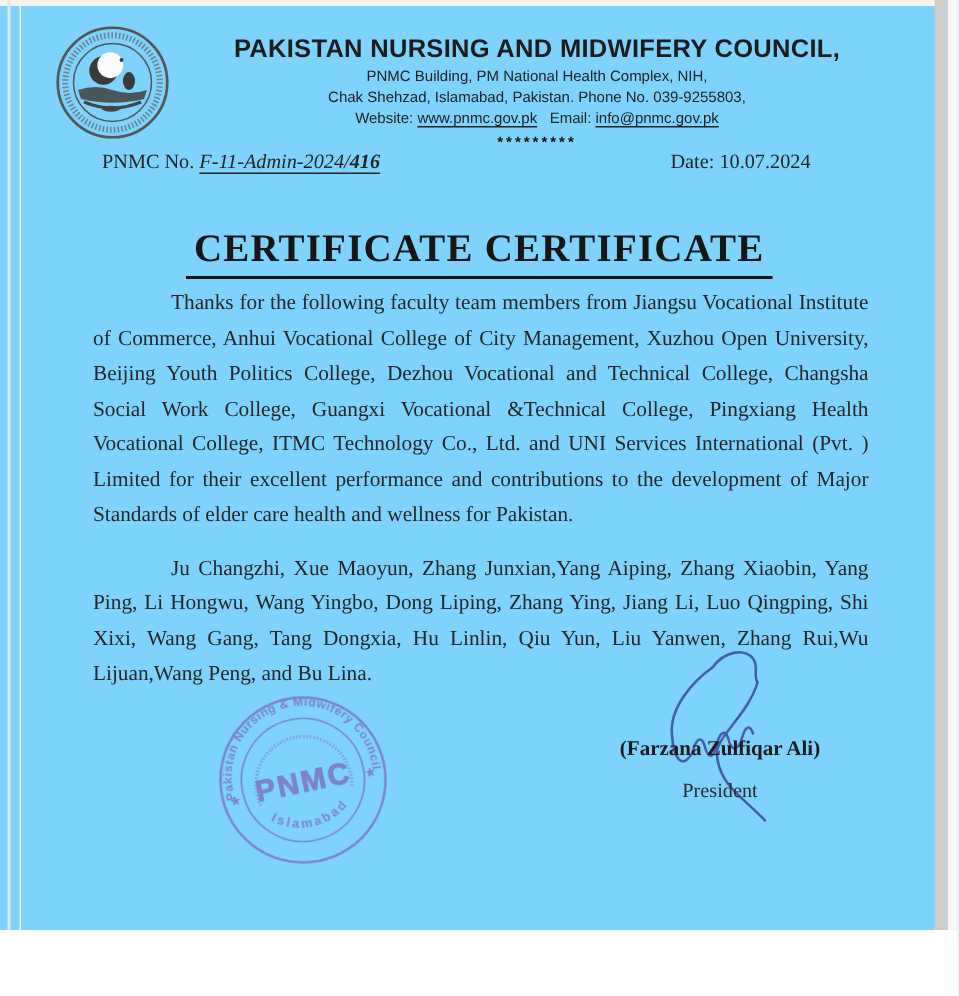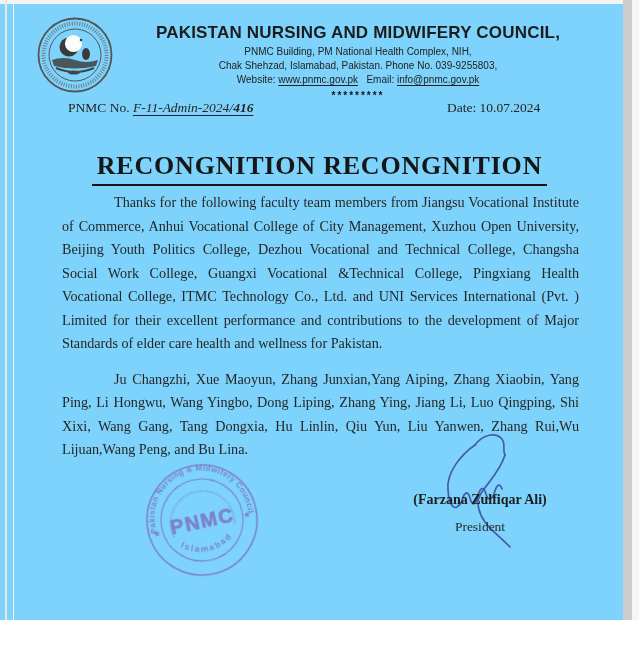--- a/index.html
+++ b/index.html
@@ -89,21 +89,21 @@
     <div class="addr">PNMC Building, PM National Health Complex, NIH,</div>
     <div class="addr">Chak Shehzad, Islamabad, Pakistan. Phone No. 039-9255803,</div>
     <div class="addr"><span>Website: </span><span class="u">www.pnmc.gov.pk</span><span>&nbsp;&nbsp;&nbsp;</span><span>Email: </span><span class="u">info@pnmc.gov.pk</span></div>
     <div class="stars">*********</div>
   </div>
 
   <div class="ref-left"><span>PNMC No. </span><span class="ref-num"><span>F-11-Admin-2024/</span><span class="ref-bold">416</span></span></div>
   <div class="date">Date: 10.07.2024</div>
 
   <div class="title-row">
-    <span>RECONGNITION RECONGNITION</span>
+    <span>CERTIFICATE CERTIFICATE</span>
   </div>
 
   <div class="body-text">
     <p class="para">Thanks for the following faculty team members from Jiangsu Vocational Institute of Commerce, Anhui Vocational College of City Management, Xuzhou Open University, Beijing Youth Politics College, Dezhou Vocational and Technical College, Changsha Social Work College, Guangxi Vocational &amp;Technical College, Pingxiang Health Vocational College, ITMC Technology Co., Ltd. and UNI Services International (Pvt. ) Limited for their excellent performance and contributions to the development of Major Standards of elder care health and wellness for Pakistan.</p>
     <p class="para">Ju Changzhi, Xue Maoyun, Zhang Junxian,Yang Aiping, Zhang Xiaobin, Yang Ping, Li Hongwu, Wang Yingbo, Dong Liping, Zhang Ying, Jiang Li, Luo Qingping, Shi Xixi, Wang Gang, Tang Dongxia, Hu Linlin, Qiu Yun, Liu Yanwen, Zhang Rui,Wu Lijuan,Wang Peng, and Bu Lina.</p>
   </div>
 
   <svg class="sig-svg" viewBox="0 0 112 125">
     <g fill="none" stroke="#41509e" stroke-width="1.7" stroke-linecap="round" opacity=".9">
       <path d="M49,15 C36,24 20,42 22,60 C23,76 29,84 36,71"></path>

